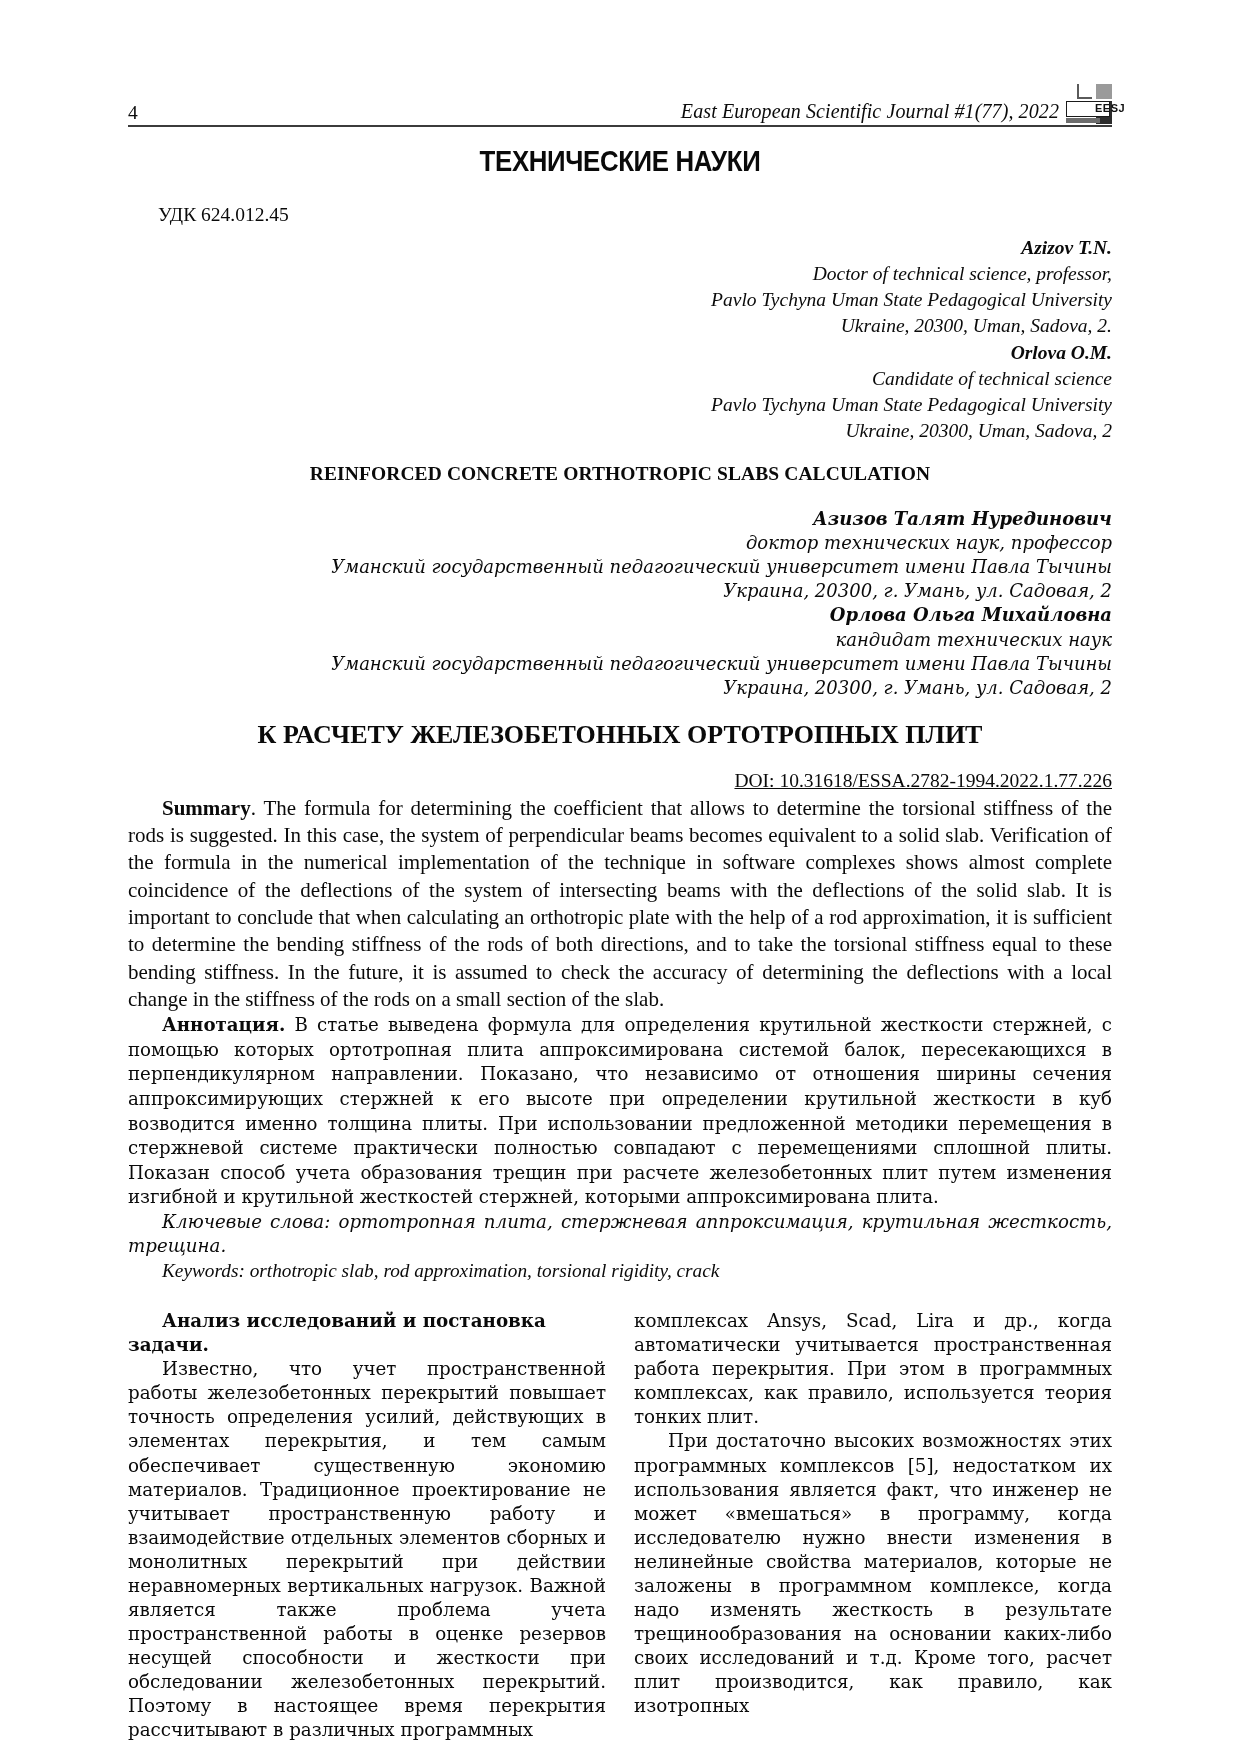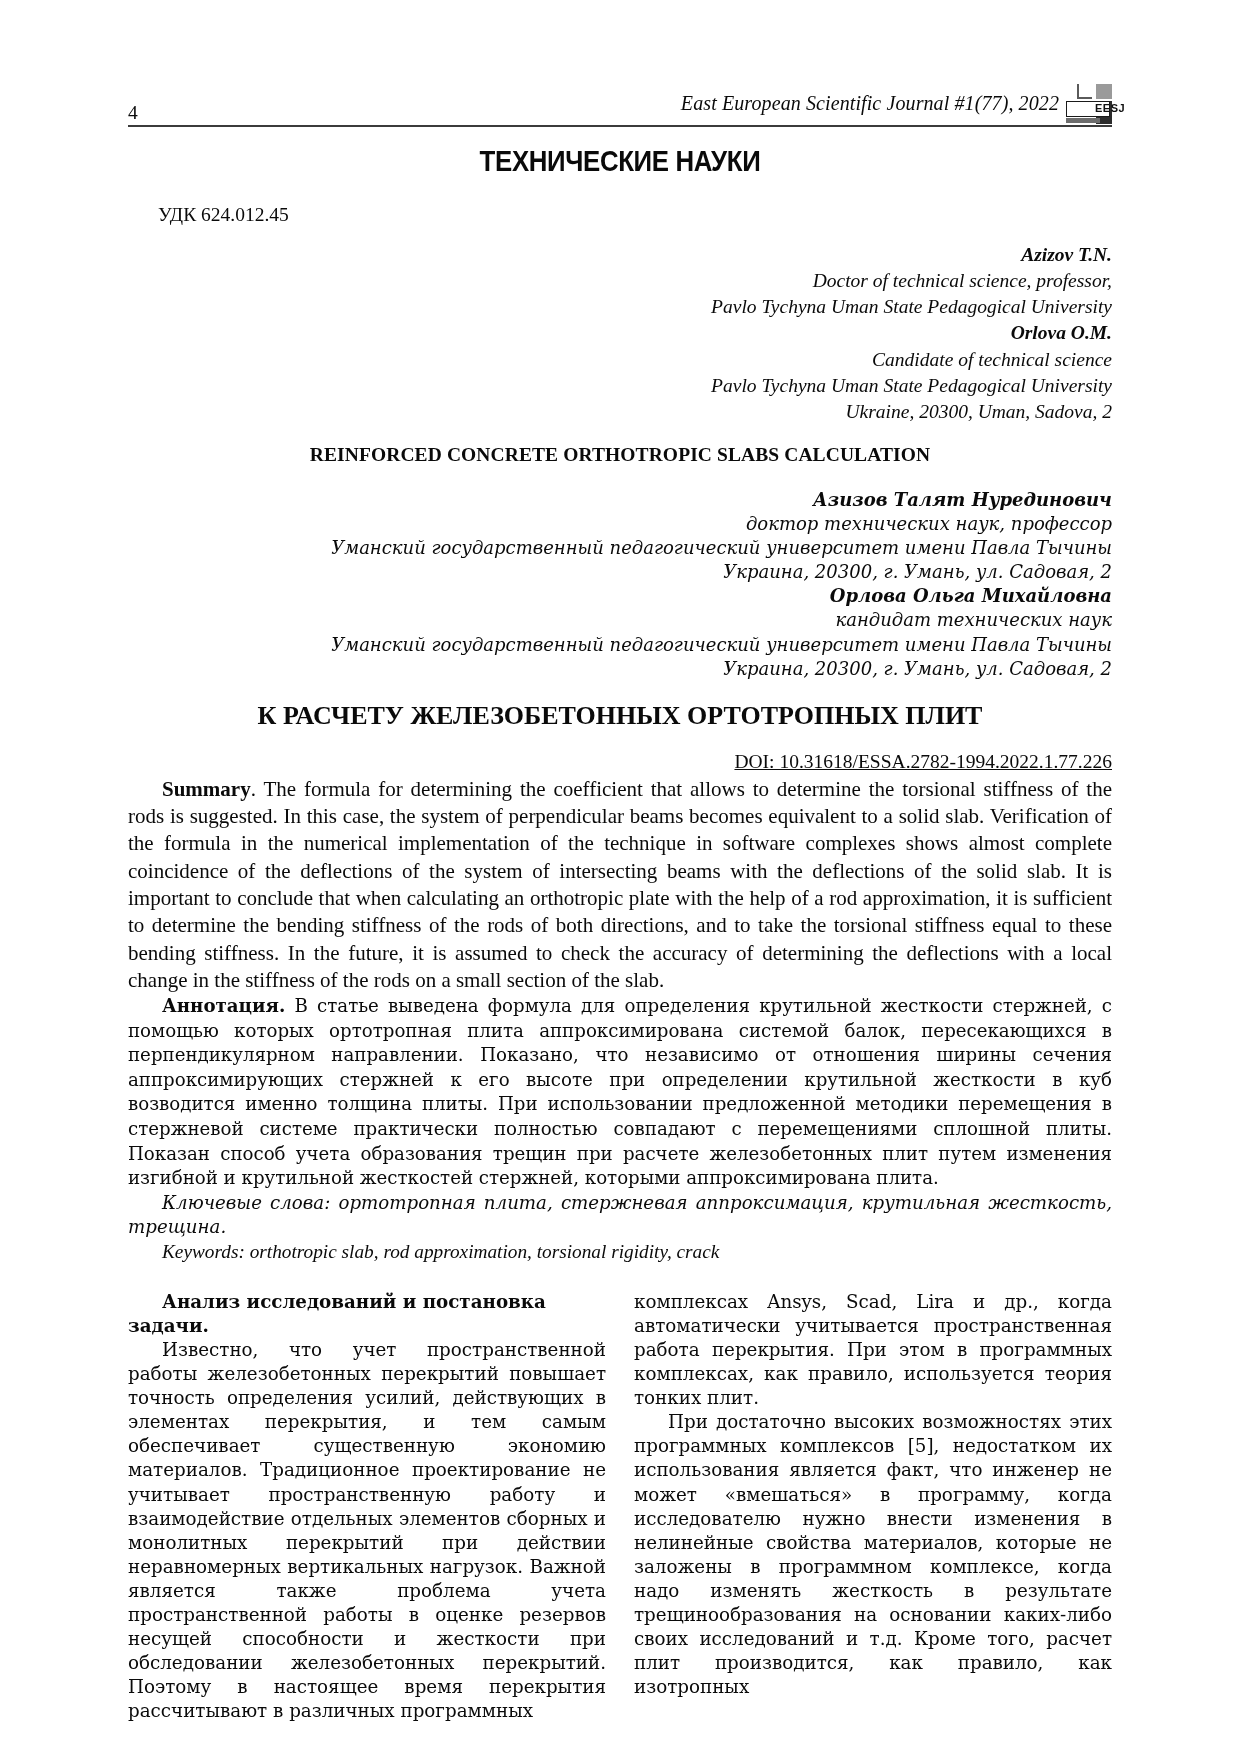--- a/index.html
+++ b/index.html
@@ -37,21 +37,21 @@
     border-bottom: 2.5px solid #3b3b3b;
     padding-bottom: 3px;
   }
   .folio {
     font-size: 19.5px;
     line-height: 1;
     font-family: "Liberation Serif", serif;
   }
   .rh-right {
     display: flex;
-    align-items: center;
+    align-items: flex-end;
     gap: 7px;
   }
   .journal-line {
     font-size: 20px;
     font-style: italic;
     line-height: 1.05;
     white-space: nowrap;
     letter-spacing: 0.1px;
   }
   
@@ -107,21 +107,21 @@
 
   
   .udc {
     margin-top: 26px;
     margin-left: 30px;
     font-size: 19.5px;
   }
 
   
   .authors-en {
-    margin-top: 16px;
+    margin-top: 9px;
     text-align: right;
     font-size: 19.5px;
     line-height: 1.34;
   }
   .authors-en .nm {
     font-weight: bold;
     font-style: italic;
   }
   .authors-en .ln {
     font-style: italic;
@@ -241,20 +241,21 @@
   </div>
 
   <div class="section-head">ТЕХНИЧЕСКИЕ НАУКИ</div>
 
   <div class="udc">УДК 624.012.45</div>
 
   <div class="authors-en">
     <div class="nm">Azizov T.N.</div>
     <div class="ln">Doctor of technical science, professor,</div>
     <div class="ln">Pavlo Tychyna Uman State Pedagogical University</div>
+    <div class="ln">Ukraine, 20300, Uman, Sadova, 2.</div>
     <div class="nm">Orlova O.M.</div>
     <div class="ln">Candidate of technical science</div>
     <div class="ln">Pavlo Tychyna Uman State Pedagogical University</div>
     <div class="ln">Ukraine, 20300, Uman, Sadova, 2</div>
   </div>
 
   <div class="title-en">REINFORCED CONCRETE ORTHOTROPIC SLABS CALCULATION</div>
 
   <div class="authors-ru">
     <div class="nm">Азизов Талят Нурединович</div>

